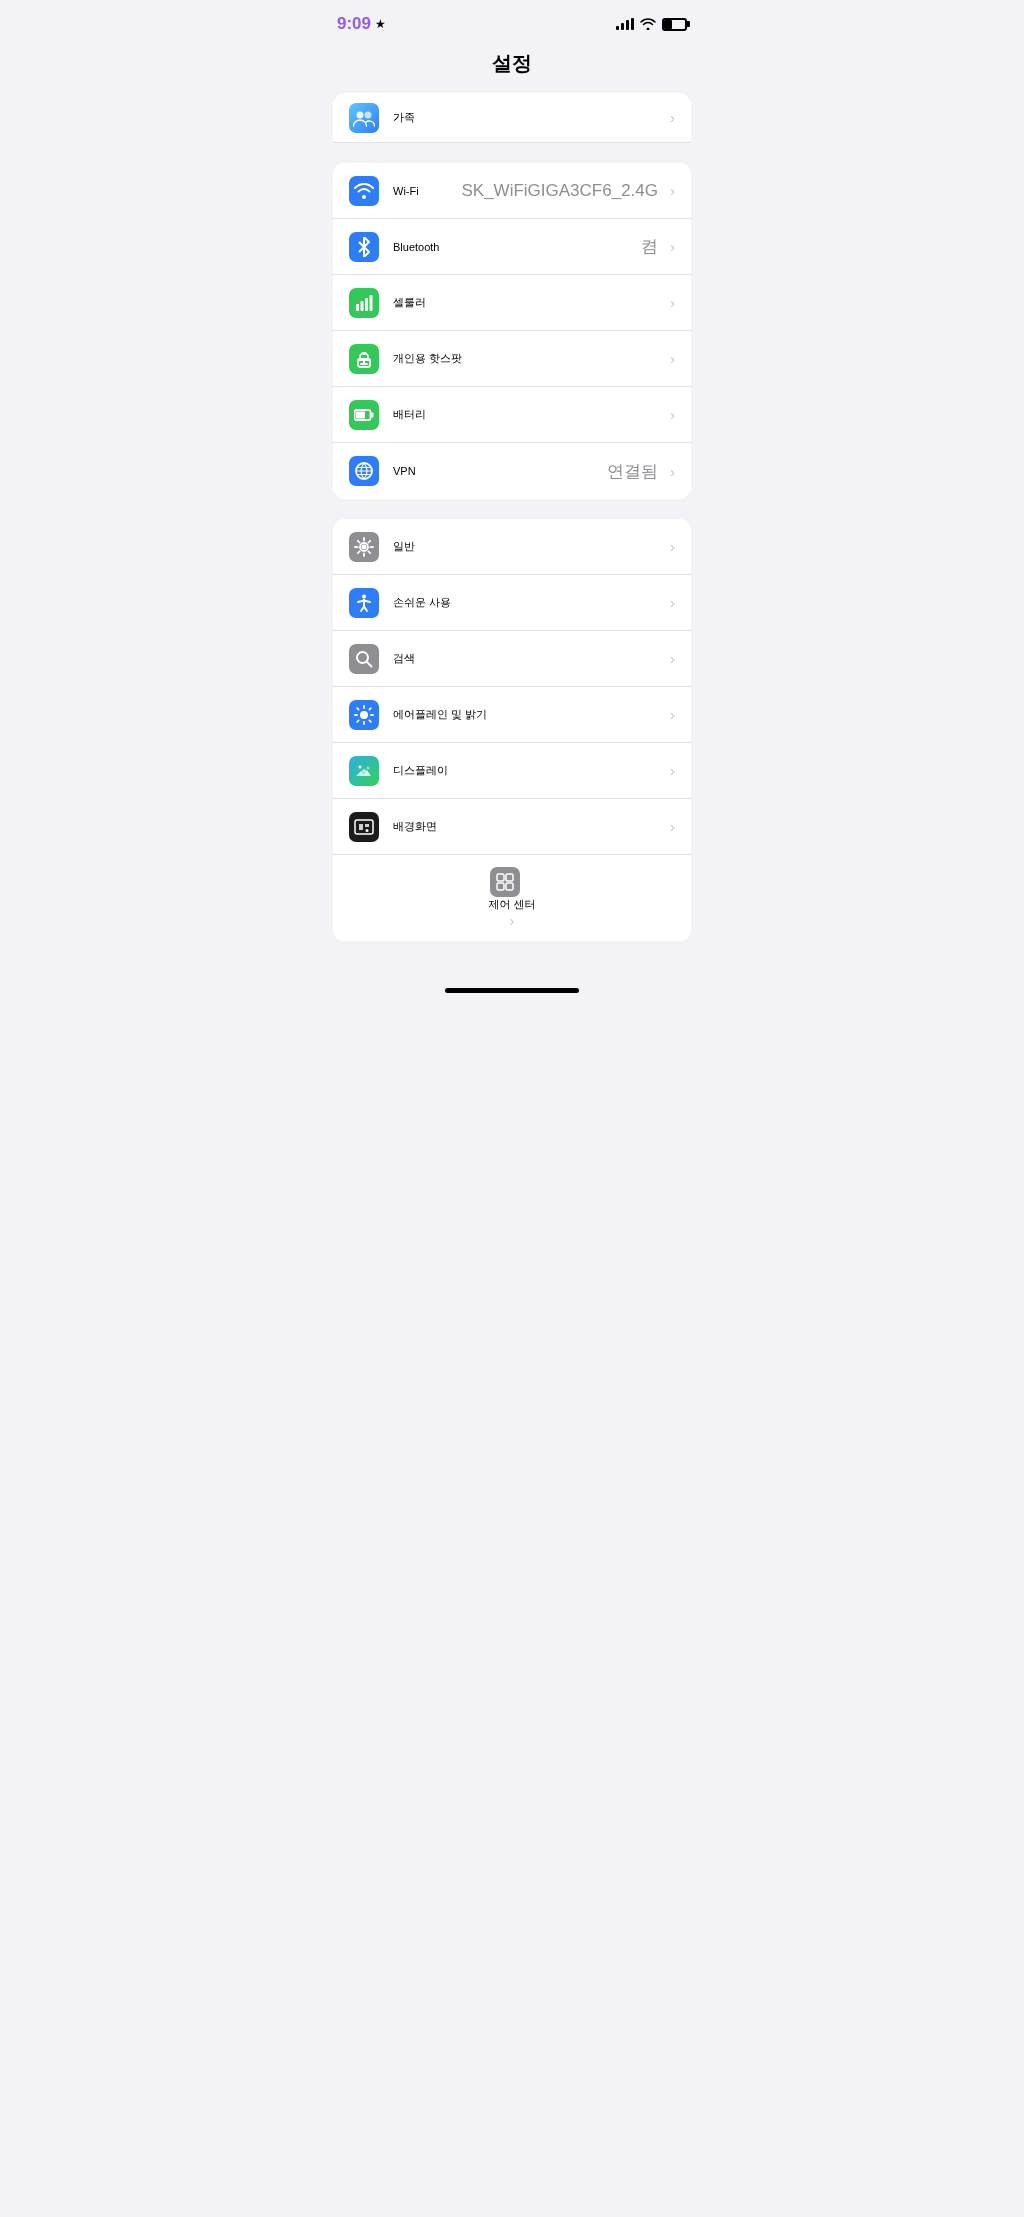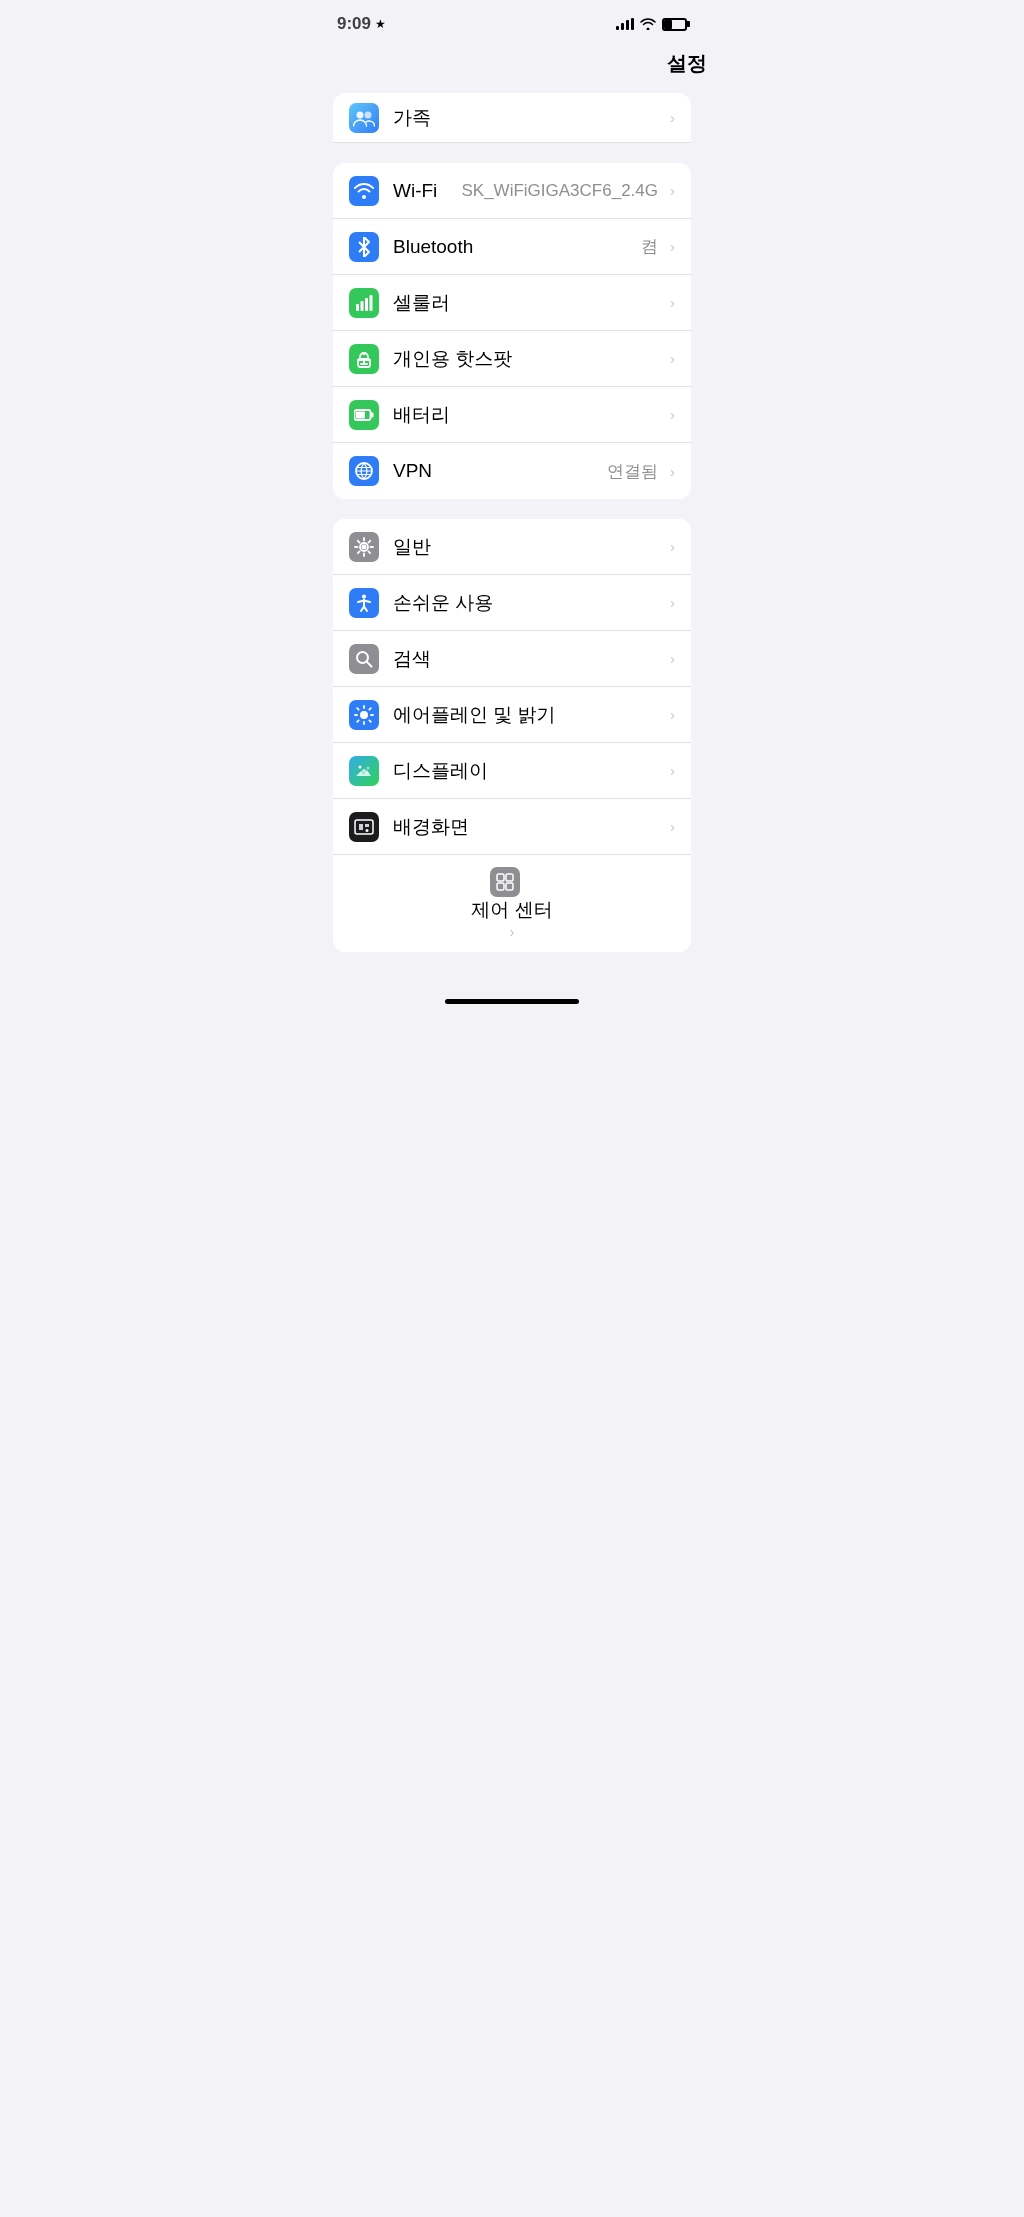--- a/index.html
+++ b/index.html
@@ -18,21 +18,21 @@
     .status-bar {
       display: flex;
       justify-content: space-between;
       align-items: center;
       padding: 14px 20px 8px;
       background: #f2f2f7;
     }
     .status-time {
       font-size: 17px;
       font-weight: 600;
-      color: #404040;
+      color: #8b5cf6;
     }
     .status-icons {
       display: flex;
       align-items: center;
       gap: 6px;
     }
     .signal-bars {
       display: flex;
       align-items: flex-end;
       gap: 2px;
@@ -64,21 +64,21 @@
     }
     .battery-fill {
       width: 40%;
       height: 100%;
       background: #000;
       border-radius: 1px;
     }
 
     
     .page-title {
-      text-align: right;
+      text-align: center;
       font-size: 20px;
       font-weight: 600;
       color: #000;
       padding: 8px 0 16px;
       background: #f2f2f7;
     }
 
     
     .section {
       background: #fff;
@@ -108,21 +108,21 @@
       align-items: center;
       justify-content: center;
       margin-right: 14px;
       flex-shrink: 0;
       font-size: 16px;
       color: #fff;
     }
 
     .setting-label {
       flex: 1;
-      font-size: 19px;
+      font-size: 11px;
       color: #000;
     }
 
     .setting-value {
       font-size: 17px;
       color: #8e8e93;
       margin-right: 12px;
     }
 
     .chevron {

